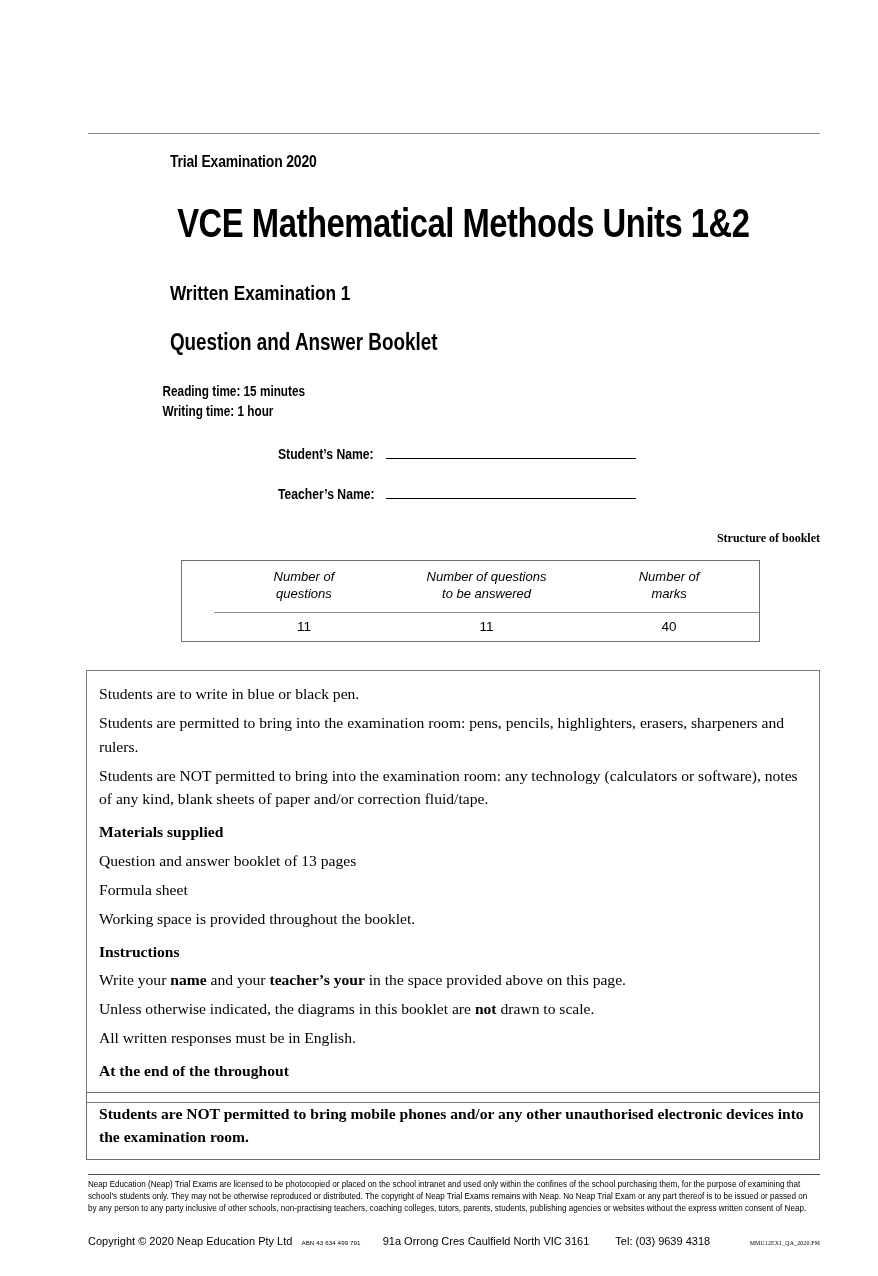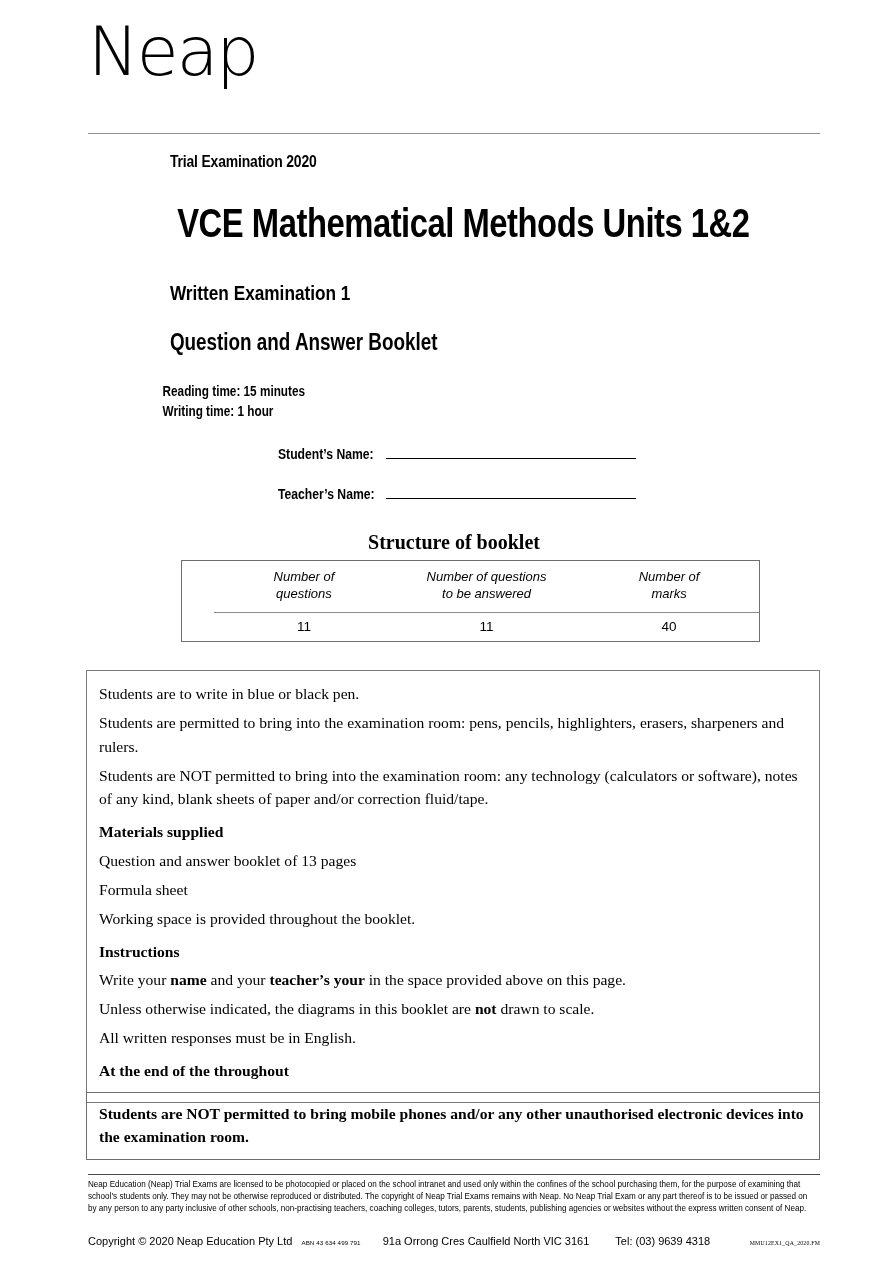--- a/index.html
+++ b/index.html
@@ -121,24 +121,24 @@
     margin-left: -8px;
     max-width: 250px;
   }
 
   
   .structure-heading {
     position: absolute;
     left: 88px;
     top: 531px;
     width: 732px;
-    text-align: center;
-    font-family: "Liberation Serif", serif;
-    font-weight: bold;
-    font-size: 20px;
+    text-align: right;
+    font-family: "Liberation Serif", serif;
+    font-weight: bold;
+    font-size: 12px;
   }
   .structure-table {
     position: absolute;
     left: 181px;
     top: 560px;
     width: 545px;
     border: 1.2px solid #6f6f6f;
     border-collapse: collapse;
     background: #fff;
     padding-left: 32px;
@@ -256,23 +256,20 @@
     margin-left: auto;
     letter-spacing: 0.2px;
     font-family: "Liberation Serif", serif;
   }
 </style>
 </head>
 <body>
 
 <div class="page">
 
-  <div class="logo-wrap">
-    <div class="logo">Neap</div>
-  </div>
 
   <div class="header-rule"></div>
 
   <div class="title-block">
     <div class="trial-line">Trial Examination 2020</div>
     <div class="main-title">VCE Mathematical Methods Units 1&amp;2</div>
     <div class="written-exam">Written Examination 1</div>
     <div class="qa-booklet">Question and Answer Booklet</div>
     <div class="times">
       <div>Reading time: 15 minutes</div>

